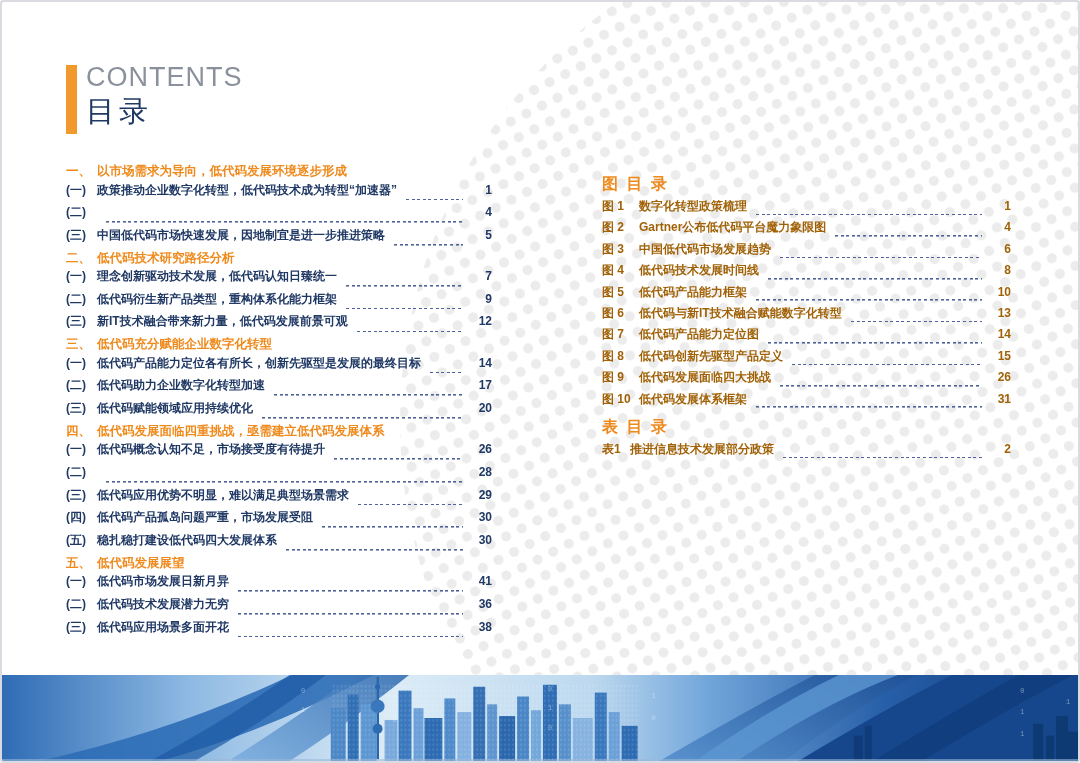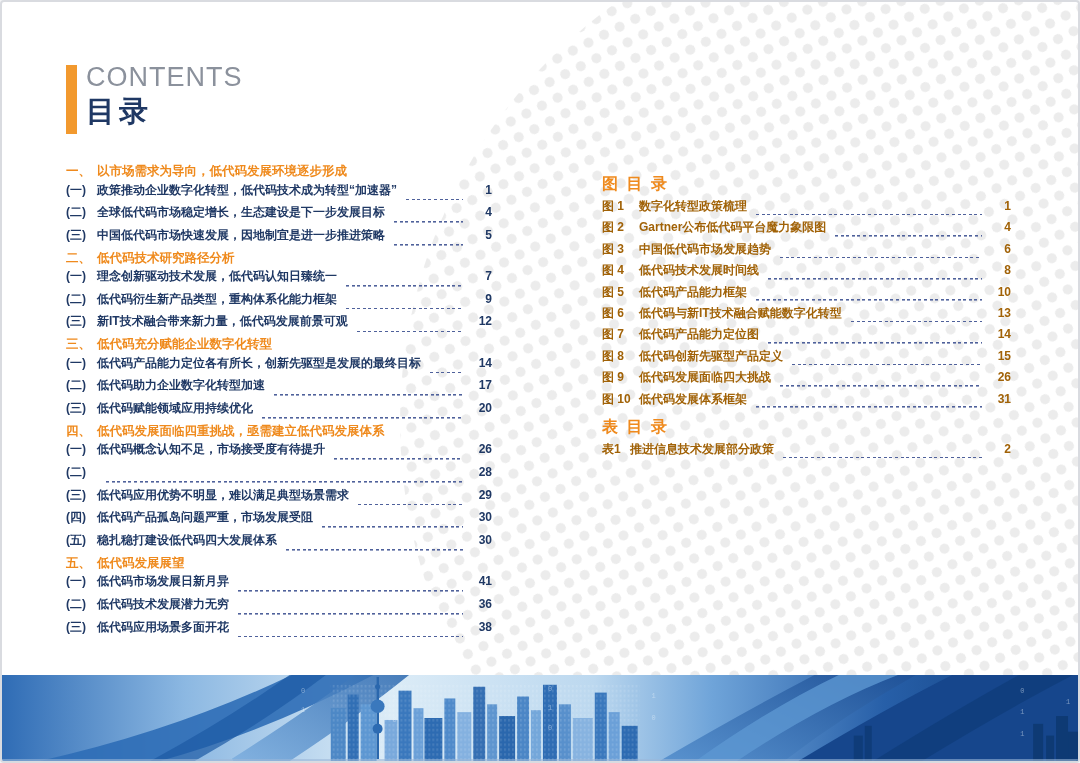--- a/index.html
+++ b/index.html
@@ -14,21 +14,21 @@
     border-radius:50%;overflow:hidden;z-index:0;}
   .globe-dots{position:absolute;left:-260px;top:-260px;width:1550px;height:1550px;
     transform:rotate(-27deg);
     background-image:radial-gradient(circle,#ececec 4.6px,rgba(236,236,236,0) 5.4px);
     background-size:17.5px 17.5px;}
   .content{position:relative;z-index:1;}
   
   .hdr{position:absolute;left:64px;top:60px;}
   .hdr-bar{position:absolute;left:0;top:3px;width:11px;height:69px;background:#F2992E;}
   .hdr-en{margin-left:20px;font-size:27px;line-height:31px;color:#8B919C;letter-spacing:1px;}
-  .hdr-zh{margin-left:20px;font-size:29px;line-height:36px;color:#1F3864;font-weight:700;letter-spacing:4px;}
+  .hdr-zh{margin-left:20px;font-size:29px;line-height:36px;color:#1F3864;font-weight:400;letter-spacing:4px;}
   
   .col-left{position:absolute;left:64px;top:161px;width:426px;}
   .col-right{position:absolute;left:600px;top:172px;width:409px;}
   .row{display:flex;align-items:baseline;white-space:nowrap;}
   .sec{height:18.5px;color:#EF8A1D;font-weight:700;font-size:12.5px;}
   .item{height:22.7px;color:#1F3864;font-weight:600;font-size:12px;}
   .num{width:31px;flex-shrink:0;}
   .ttl{flex-shrink:0;}
   .lead{flex:1;align-self:flex-end;height:8px;margin:0 5px 4px 9px;
     background-image:repeating-linear-gradient(90deg,#4F619B 0,#4F619B 3px,rgba(0,0,0,0) 3px,rgba(0,0,0,0) 5.6px);
@@ -66,21 +66,20 @@
         <span class="ttl">以市场需求为导向，低代码发展环境逐步形成</span>
       </div>
       <div class="row item">
         <span class="num">(一)</span>
         <span class="ttl">政策推动企业数字化转型，低代码技术成为转型“加速器”</span>
         <span class="lead"></span>
         <span class="pg">1</span>
       </div>
       <div class="row item">
         <span class="num">(二)</span>
-        <span class="ttl">全球低代码市场稳定增长，生态建设是下一步发展目标</span>
         <span class="lead"></span>
         <span class="pg">4</span>
       </div>
       <div class="row item">
         <span class="num">(三)</span>
         <span class="ttl">中国低代码市场快速发展，因地制宜是进一步推进策略</span>
         <span class="lead"></span>
         <span class="pg">5</span>
       </div>
 

